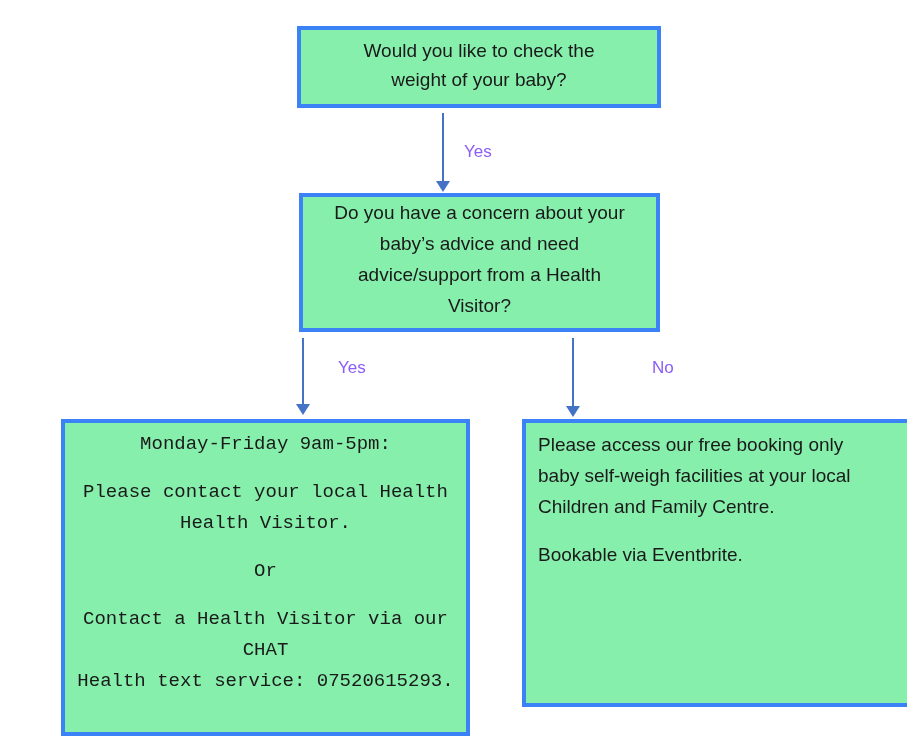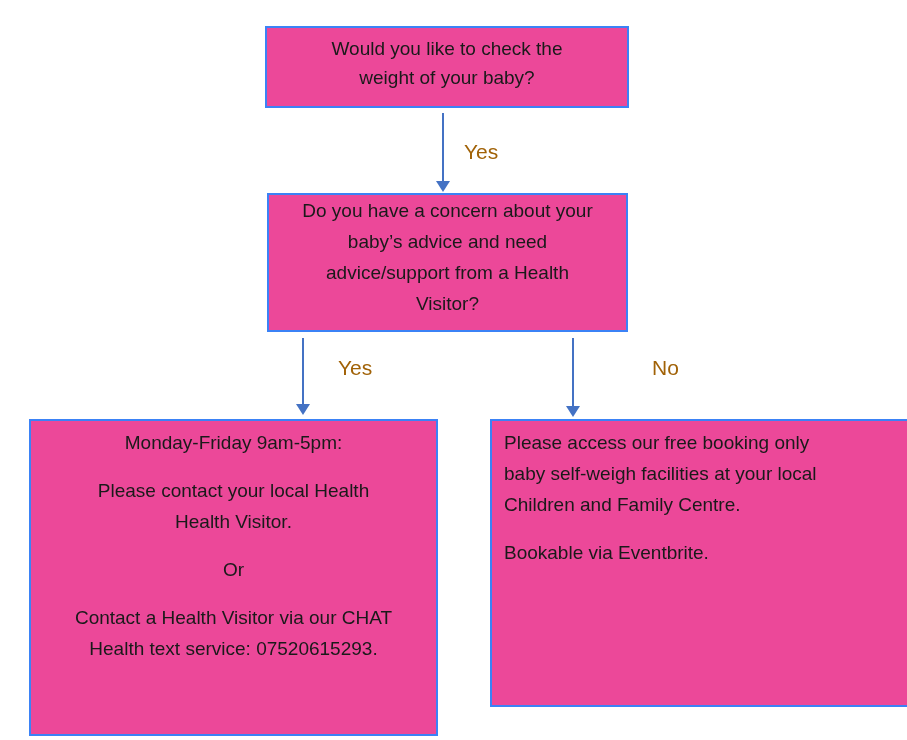--- a/index.html
+++ b/index.html
@@ -8,30 +8,31 @@
     width: 907px; height: 740px;
     position: relative;
     font-family: "Liberation Sans", "DejaVu Sans", sans-serif;
     color: #1a1a1a;
     overflow: hidden;
   }
   #flowchart { position: absolute; inset: 0; }
 
   .node {
     position: absolute;
-    background: #ec4899;
-    border: 2px solid #3b82f6;
+    background: #86efac;
+    border: 4px solid #3b82f6;
     font-size: 19px;
     line-height: 31px;
+    margin-left: 32px;
   }
   .centered { text-align: center; }
 
   #box-q1 { left: 265px; top: 26px; width: 364px; height: 82px; padding-top: 6px; line-height: 29px; }
   #box-q2 { left: 267px; top: 193px; width: 361px; height: 139px; padding-top: 0; }
-  #box-left { left: 29px; top: 419px; width: 409px; height: 317px; padding: 6px 10px 0 10px; }
+  #box-left { left: 29px; top: 419px; width: 409px; height: 317px; padding: 6px 10px 0 10px; font-family: Liberation Mono, monospace; }
   #box-right { left: 490px; top: 419px; width: 467px; height: 288px; padding: 6px 10px 0 12px; text-align: left; }
 
   .node p { margin: 0 0 17px 0; }
   .node p:last-child { margin-bottom: 0; }
 
   .arrow { position: absolute; width: 0; }
   .arrow .shaft {
     position: absolute; left: -1px; top: 0;
     width: 2px; height: calc(100% - 10px);
     background: #4472c4;
@@ -42,23 +43,23 @@
     border-left: 7px solid transparent;
     border-right: 7px solid transparent;
     border-top: 11px solid #4472c4;
   }
   #arrow-1 { left: 443px; top: 113px; height: 79px; }
   #arrow-2 { left: 303px; top: 338px; height: 77px; }
   #arrow-3 { left: 573px; top: 338px; height: 79px; }
 
   .edge-label {
     position: absolute;
-    font-size: 21px;
+    font-size: 17px;
     line-height: 22px;
-    color: #a16207;
+    color: #8b5cf6;
   }
   #label-yes-1 { left: 464px; top: 141px; }
   #label-yes-2 { left: 338px; top: 357px; }
   #label-no   { left: 652px; top: 357px; }
 </style>
 </head>
 <body>
 
 <div id="flowchart">
 

